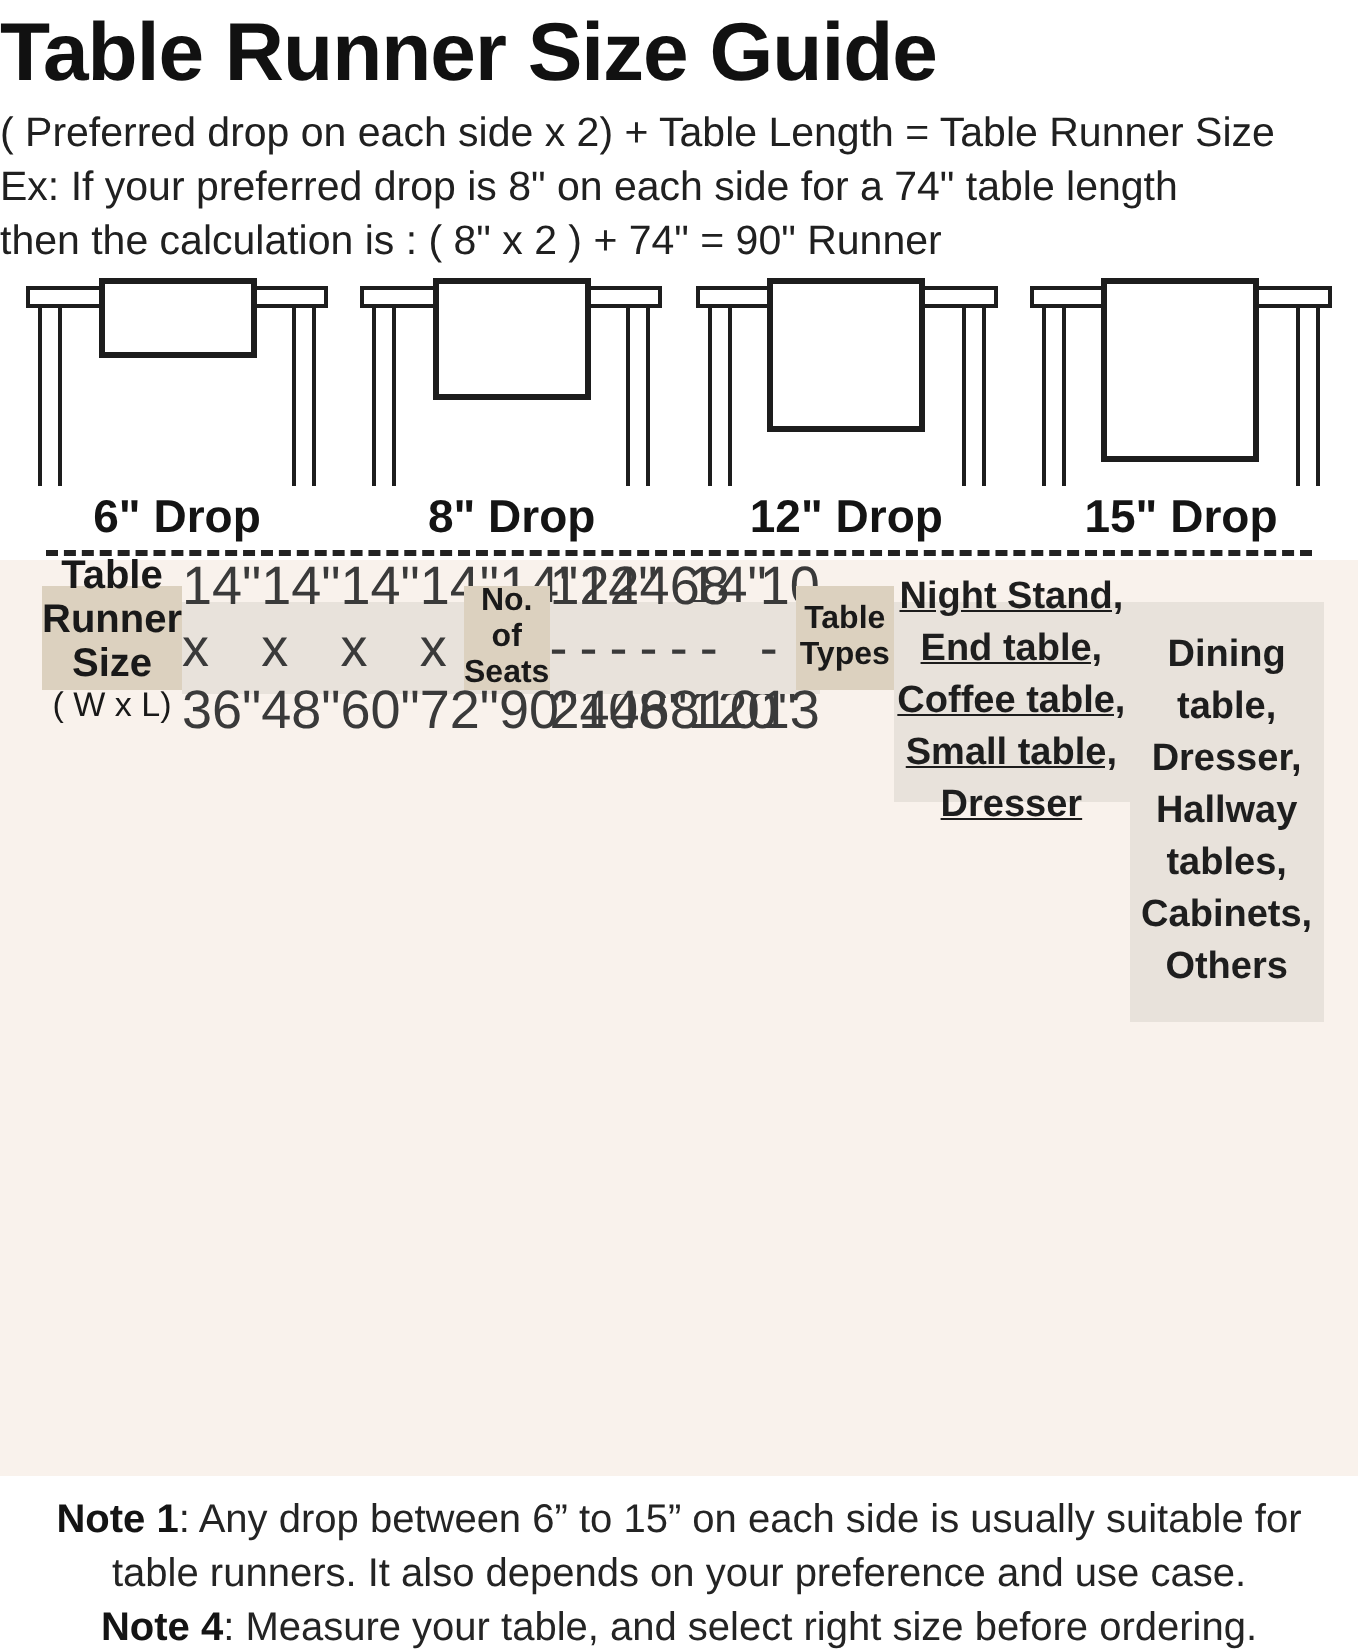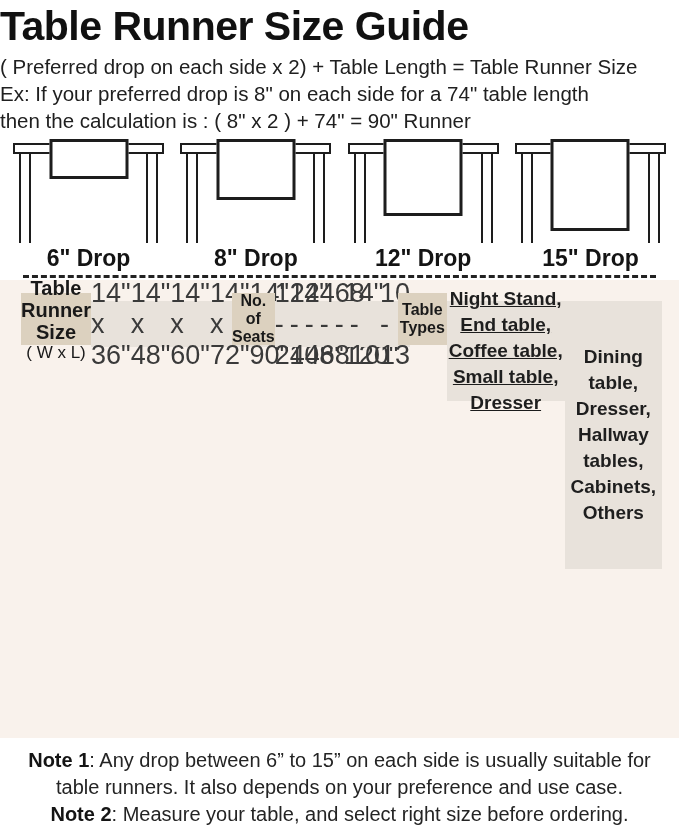--- a/index.html
+++ b/index.html
@@ -216,22 +216,22 @@
       <div class="data-cell">4 - 6</div>
       <div class="data-cell">6 - 8</div>
       <div class="data-cell">8 - 10</div>
       <div class="data-cell">10 - 13</div>
     </div>
   <div class="tcol tcol-types" id="col-types">
     <div class="hdr-cell hdr-big">Table Types</div>
   <div class="types-cell" style="height: 100px; text-decoration: underline;">
         <span style="max-width: 218px;">Night Stand, End table, Coffee table, Small table, Dresser</span>
       </div>
-      <div class="types-cell" style="height: 268px;">
+      <div class="types-cell" style="height: 210px;">
         <span style="max-width: 180px;">Dining table, Dresser, Hallway tables, Cabinets, Others</span>
       </div>
     </div>
 </section>
 
 <footer class="notes">
   <p><span class="note-label">Note 1</span><span>: Any drop between 6” to 15” on each side is usually suitable for table runners. It also depends on your preference and use case.</span></p>
-  <p><span class="note-label">Note 2</span><span>: Measure your table, and select right size before ordering.</span></p>
+  <p><span class="note-label">Note 4</span><span>: Measure your table, and select right size before ordering.</span></p>
 </footer>
 
 </body></html>

